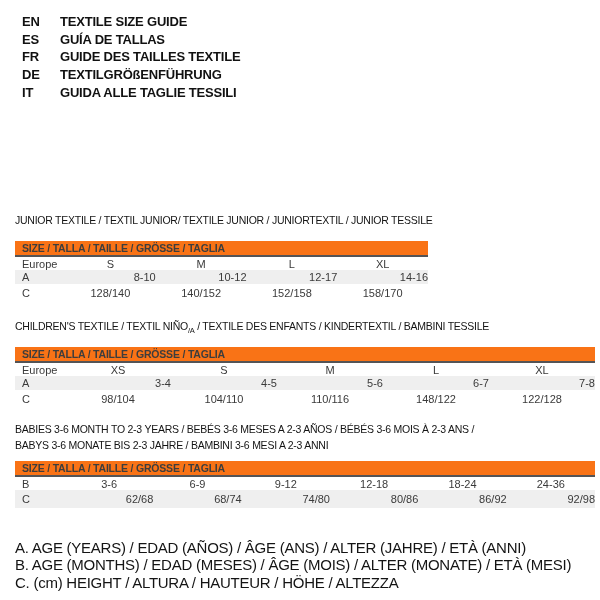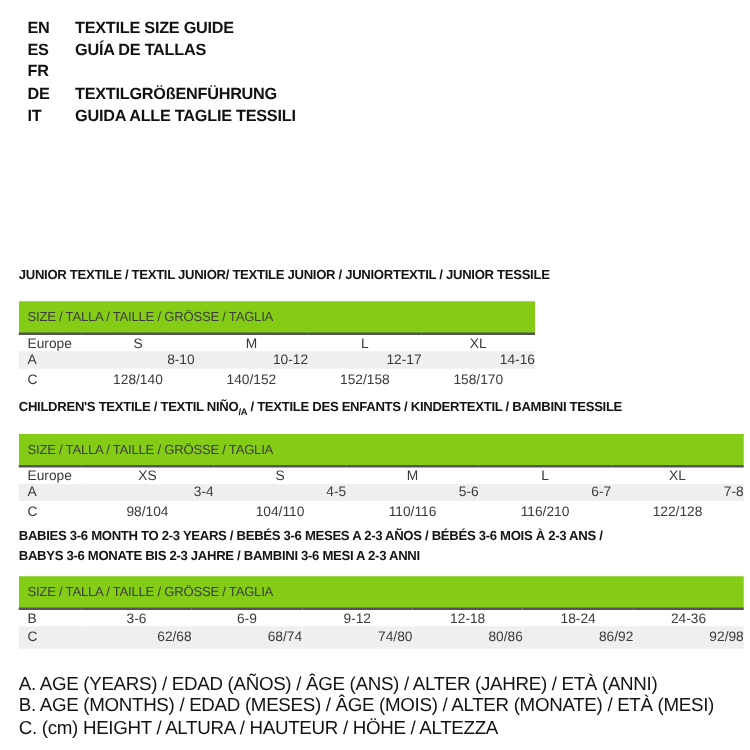--- a/index.html
+++ b/index.html
@@ -10,30 +10,30 @@
   
   .lang-block { position:absolute; left:22px; top:13px; }
   .lang-row { display:flex; height:17.6px; align-items:center; }
   .lang-code { width:38px; font-size:13px; font-weight:bold; color:#111; letter-spacing:-0.2px; }
   .lang-title { font-size:13px; font-weight:bold; color:#111; letter-spacing:-0.2px; white-space:nowrap; }
 
   
   .figure { position:absolute; left:440px; top:0; width:160px; height:215px; }
 
   
-  .sec-title { position:absolute; left:15px; font-size:10.5px; font-weight:bold; color:#141414;
+  .sec-title { position:absolute; left:15px; font-size:10.5px; font-weight:normal; color:#141414;
                letter-spacing:-0.25px; white-space:nowrap; }
   .sec-title sub { font-size:7.5px; }
   .two-line { line-height:15.5px; }
 
   table.size-table { position:absolute; left:15px; border-collapse:collapse; table-layout:fixed;
                      font-size:11px; color:#3a3a3a; }
   table.size-table td { overflow:hidden; white-space:nowrap; }
-  tr.bar-row td { background:#84cc16; border-bottom:2px solid #545456; height:26px;
-                  font-size:10.5px; color:#3d3d3d; padding-left:7px; letter-spacing:-0.2px; }
+  tr.bar-row td { background:#f97316; border-bottom:2px solid #545456; height:15px;
+                  font-size:10.5px; color:#3d3d3d; padding-left:7px; letter-spacing:-0.2px;font-weight:bold; }
   tr.data-row { height:14px; }
   tr.data-row td { text-align:center; }
   tr.data-row td.lbl { text-align:left; padding-left:7px; }
   tr.shaded td { background:#efefef;text-align:right; }
 
   
   .footnotes { position:absolute; left:15px; top:539px; }
   .footnote { font-size:15px; font-weight:normal; color:#141414; letter-spacing:-0.25px;
               line-height:17.4px; white-space:nowrap; }
 </style>
@@ -46,20 +46,21 @@
     <div class="lang-row">
       <span class="lang-code">EN</span>
       <span class="lang-title">TEXTILE SIZE GUIDE</span>
     </div>
     <div class="lang-row">
       <span class="lang-code">ES</span>
       <span class="lang-title">GUÍA DE TALLAS</span>
     </div>
     <div class="lang-row">
       <span class="lang-code">FR</span>
+      <span class="lang-title">GUIDE DES TAILLES TEXTILE</span>
     </div>
     <div class="lang-row">
       <span class="lang-code">DE</span>
       <span class="lang-title">TEXTILGRÖßENFÜHRUNG</span>
     </div>
     <div class="lang-row">
       <span class="lang-code">IT</span>
       <span class="lang-title">GUIDA ALLE TAGLIE TESSILI</span>
     </div>
   </div>
@@ -135,21 +136,21 @@
       <td>4-5</td>
       <td>5-6</td>
       <td>6-7</td>
       <td>7-8</td>
     </tr>
     <tr class="data-row" style="height:18px">
       <td class="lbl">C</td>
       <td>98/104</td>
       <td>104/110</td>
       <td>110/116</td>
-      <td>116/210</td>
+      <td>148/122</td>
       <td>122/128</td>
     </tr>
   </tbody>
     </table>
 
   <div class="sec-title two-line" style="top:422px">
     <div>BABIES 3-6 MONTH TO 2-3 YEARS / BEBÉS 3-6 MESES A 2-3 AÑOS / BÉBÉS 3-6 MOIS À 2-3 ANS /</div>
     <div>BABYS 3-6 MONATE BIS 2-3 JAHRE / BAMBINI 3-6 MESI A 2-3 ANNI</div>
   </div>
   <table class="size-table" style="top:461px; width:580px">

